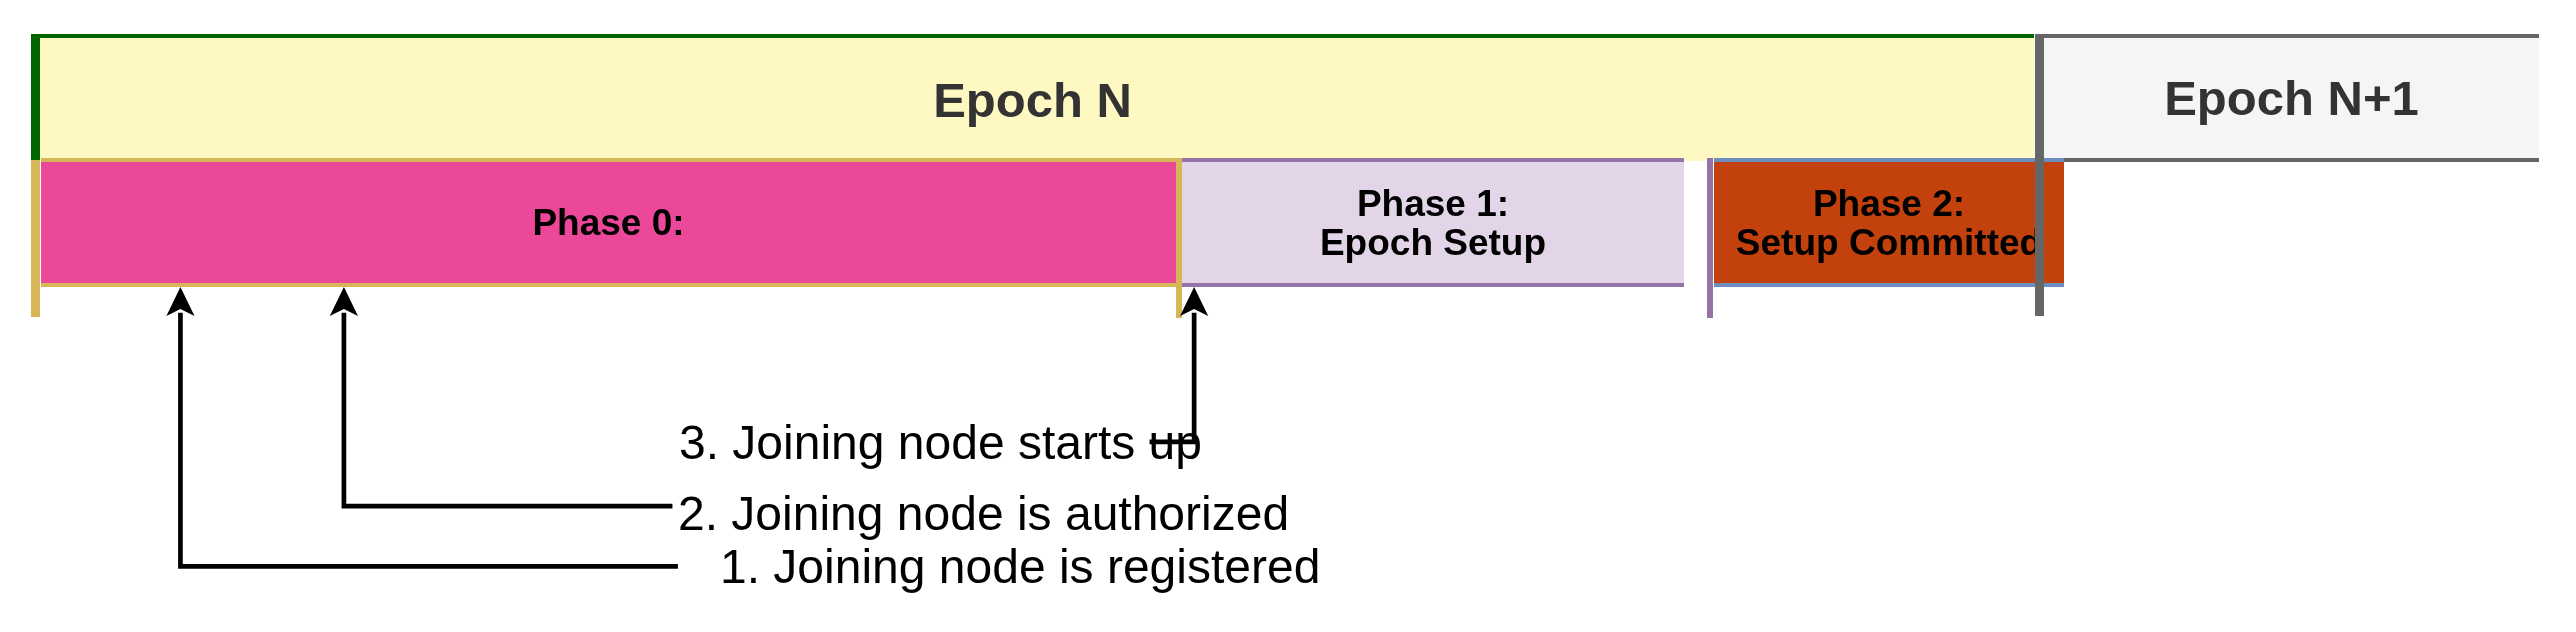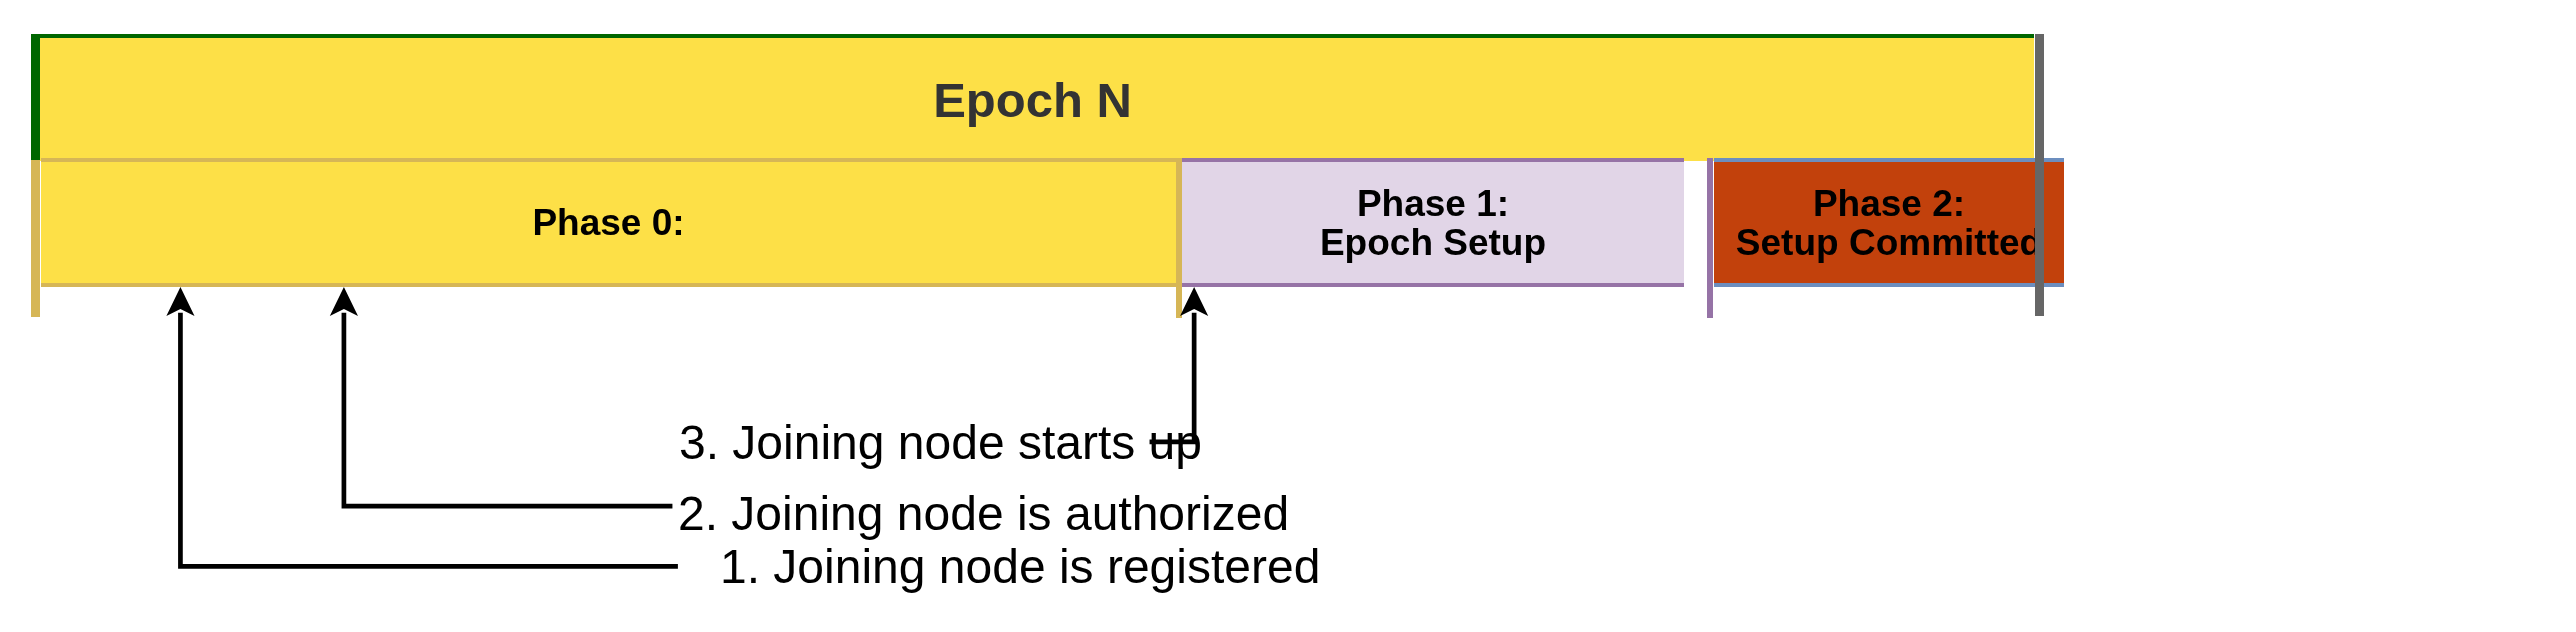--- a/index.html
+++ b/index.html
@@ -19,21 +19,21 @@
     position: absolute;
     box-sizing: border-box;
     display: flex;
     align-items: center;
     justify-content: center;
     text-align: center;
   }
   
   .epoch-n {
     left: 31px; top: 34px; width: 2003px; height: 127px;
-    background: #fde047;
+    background: #fef9c3;
     border-top: 4.7px solid #006600;
   }
   .epoch-n1 {
     left: 2044px; top: 34px; width: 495px; height: 128px;
     background: #f5f5f5;
     border-top: 4.7px solid #666666;
     border-bottom: 4.7px solid #666666;
   }
   .epoch-label {
     font-size: 49px;
@@ -46,21 +46,21 @@
     top: 158px; height: 129px;
     flex-direction: column;
     line-height: 39px;
     font-size: 37px;
     font-weight: bold;
     color: #000000;
     white-space: nowrap;
   }
   .phase0 {
     left: 41px; width: 1135px;
-    background: #fde047;
+    background: #ec4899;
     border-top: 4.7px solid #d6b656;
     border-bottom: 4.7px solid #d6b656;
   }
   .phase1 {
     left: 1182px; width: 502px;
     background: #e1d5e7;
     border-top: 4.7px solid #9673a6;
     border-bottom: 4.7px solid #9673a6;
   }
   .phase2 {
@@ -91,20 +91,23 @@
   .note-3 { left: 679px; top: 443px; }
 </style>
 </head>
 <body>
 
 <div class="canvas">
 
   <div class="box epoch-n">
     <span class="epoch-label">Epoch N</span>
   </div>
+  <div class="box epoch-n1">
+    <span class="epoch-label">Epoch N+1</span>
+  </div>
 
   <div class="box phase phase0">
     <span>Phase 0:</span>
   </div>
   <div class="box phase phase1">
     <span>Phase 1:</span>
     <span>Epoch Setup</span>
   </div>
   <div class="box phase phase2">
     <span>Phase 2:</span>

